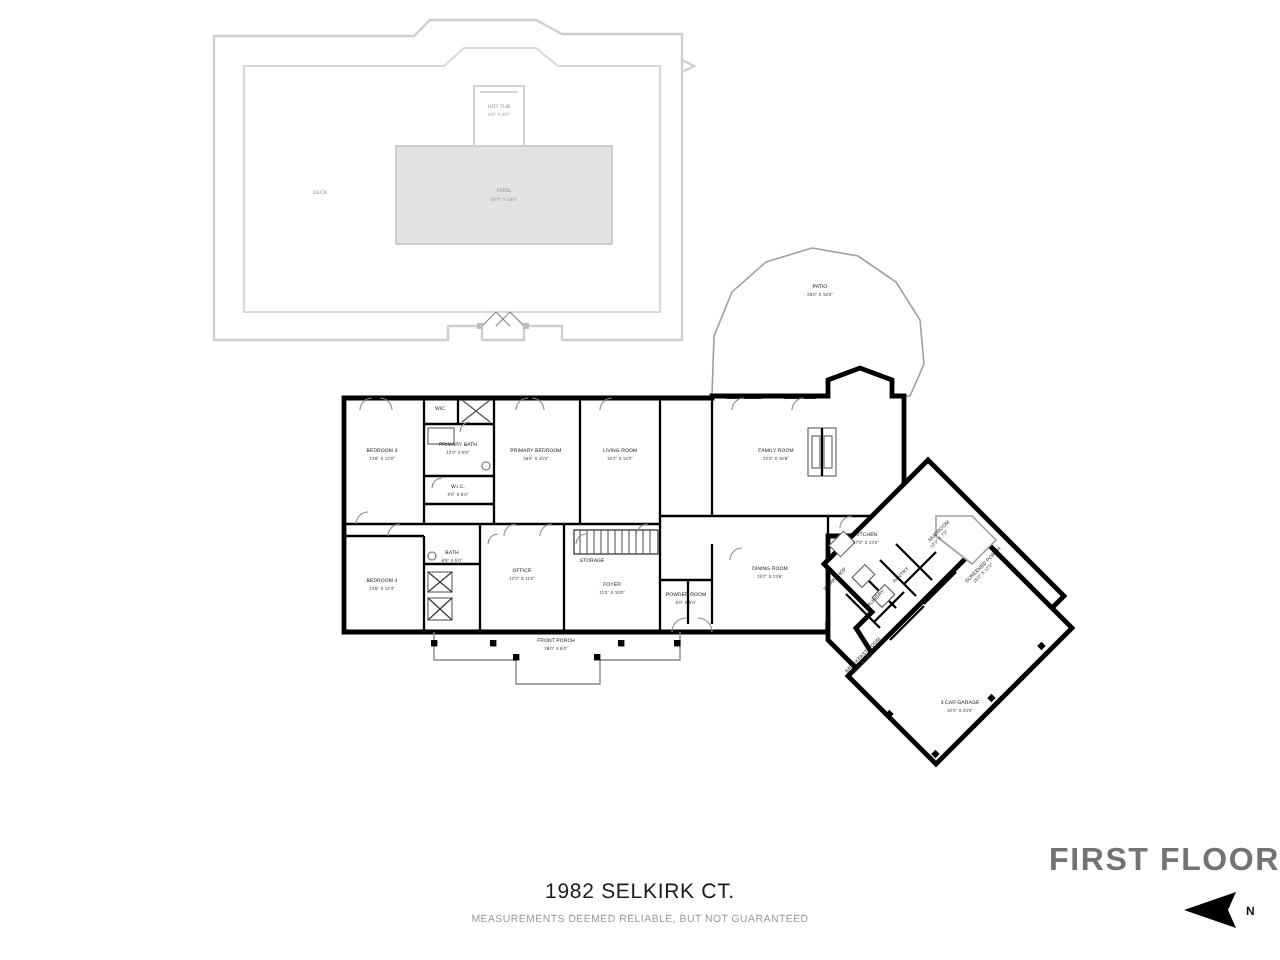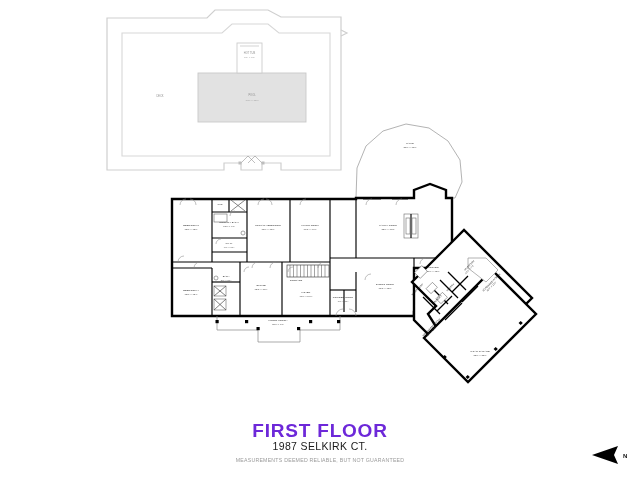--- a/index.html
+++ b/index.html
@@ -129,25 +129,26 @@
   
   #title-block {
     position: absolute;
     left: 0;
     top: 420;
     width: 640px;
     text-align: center;
   }
   .tb-title {
     font-family: "Liberation Sans", sans-serif;
-    font-size: 19px;
+    font-size: 16px;
     font-weight: bold;
     letter-spacing: 0.8px;
-    color: #6d28d9;
+    color: #737373;
     line-height: 18px;
+    text-align: right;
   }
   .tb-addr {
     font-family: "Liberation Sans", sans-serif;
     font-size: 10.5px;
     letter-spacing: 0.35px;
     color: #1a1a1a;
     line-height: 13px;
   }
   .tb-disc {
     font-family: "Liberation Sans", sans-serif;
@@ -439,21 +440,21 @@
       <text class="room-name" x="480" y="352">3 CAR GARAGE</text>
       <text class="room-dim" x="480" y="356">32'0" X 23'0"</text>
 
       <text class="room-name" x="418" y="290" transform="rotate(-45 418 290)">WORKSHOP</text>
     </g>
 
   </svg>
 
   <div id="title-block" style="top:422px;">
     <div class="tb-title">FIRST FLOOR</div>
-    <div class="tb-addr">1987 SELKIRK CT.</div>
+    <div class="tb-addr">1982 SELKIRK CT.</div>
     <div class="tb-disc">MEASUREMENTS DEEMED RELIABLE, BUT NOT GUARANTEED</div>
   </div>
 
   <svg id="north-marker" viewBox="0 0 46 26">
     <path d="M4,13 L30,4 L26,13 L30,22 Z" fill="#000000"></path>
     <text class="north-n" x="35" y="15.5">N</text>
   </svg>
 
 </div>
 

